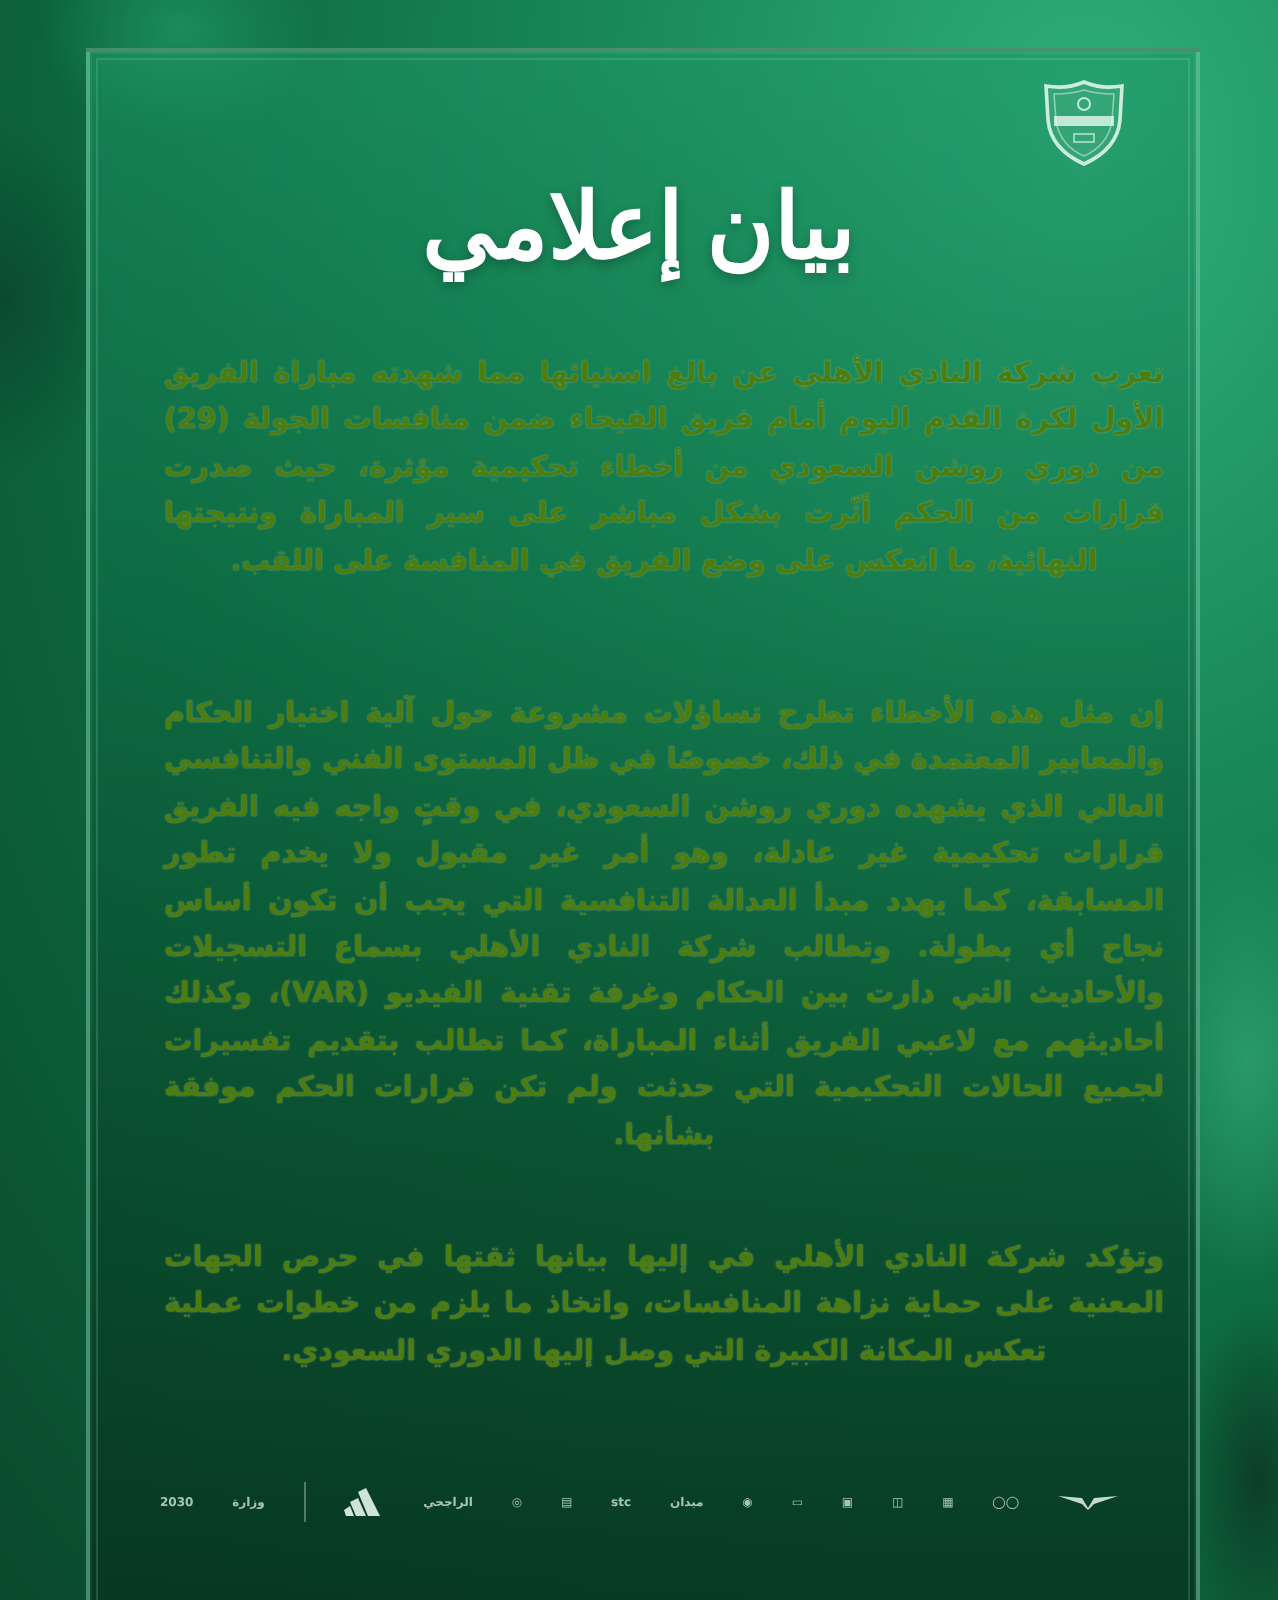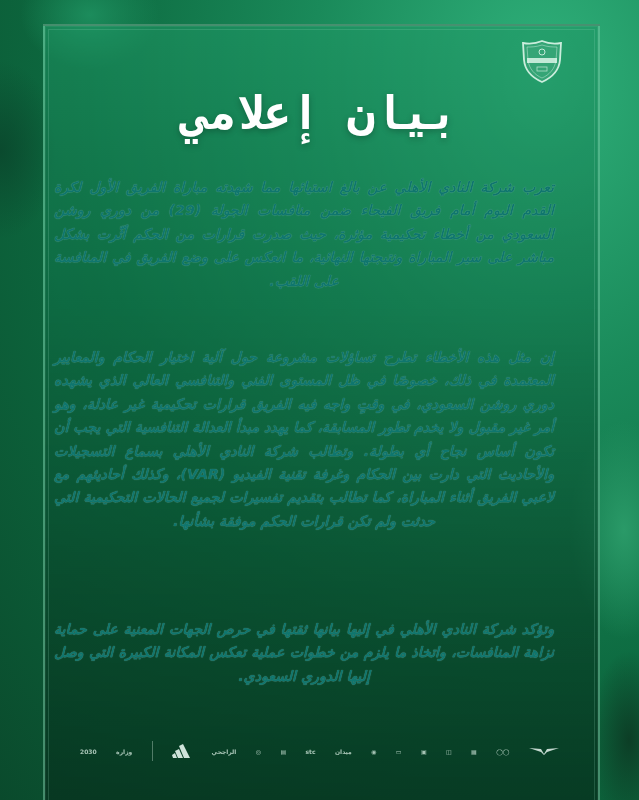--- a/index.html
+++ b/index.html
@@ -31,33 +31,32 @@
 
     .crest {
       position: absolute; left: 518px; top: 38px; width: 48px; height: 46px;
       display: flex; align-items: center; justify-content: center;
     }
     .crest svg { width: 46px; height: 46px; }
 
     .title {
       position: absolute; left: 0; right: 0; top: 86px;
       text-align: center; direction: rtl;
-      font-family: Liberation Mono, monospace; font-weight: bold;
+      font-family: Liberation Serif, serif; font-weight: bold;
       font-size: 46px; color: #ffffff; letter-spacing: 1px;
       text-shadow: 0 2px 6px rgba(0,0,0,0.25);
     }
 
     .body-text {
-      position: absolute; left: 54px; width: 500px;
+      position: absolute; left: 82px; width: 500px;
       direction: rtl; text-align: justify; text-align-last: center;
       font-family: "DejaVu Sans", sans-serif; font-weight: bold;
       font-size: 14.2px; line-height: 23.4px;
-      color: #0f766e;
+      color: #4d7c0f;
       text-shadow: 0 0 1px rgba(255,255,255,0.4);
-      font-style: italic;
     }
     .para1 { top: 176px; }
     .para2 { top: 346px; }
     .para3 { top: 618px; }
 
     .sponsors {
       position: absolute; left: 80px; right: 80px; top: 740px; height: 22px;
       display: flex; align-items: center; justify-content: space-between;
     }
     .sponsor {

